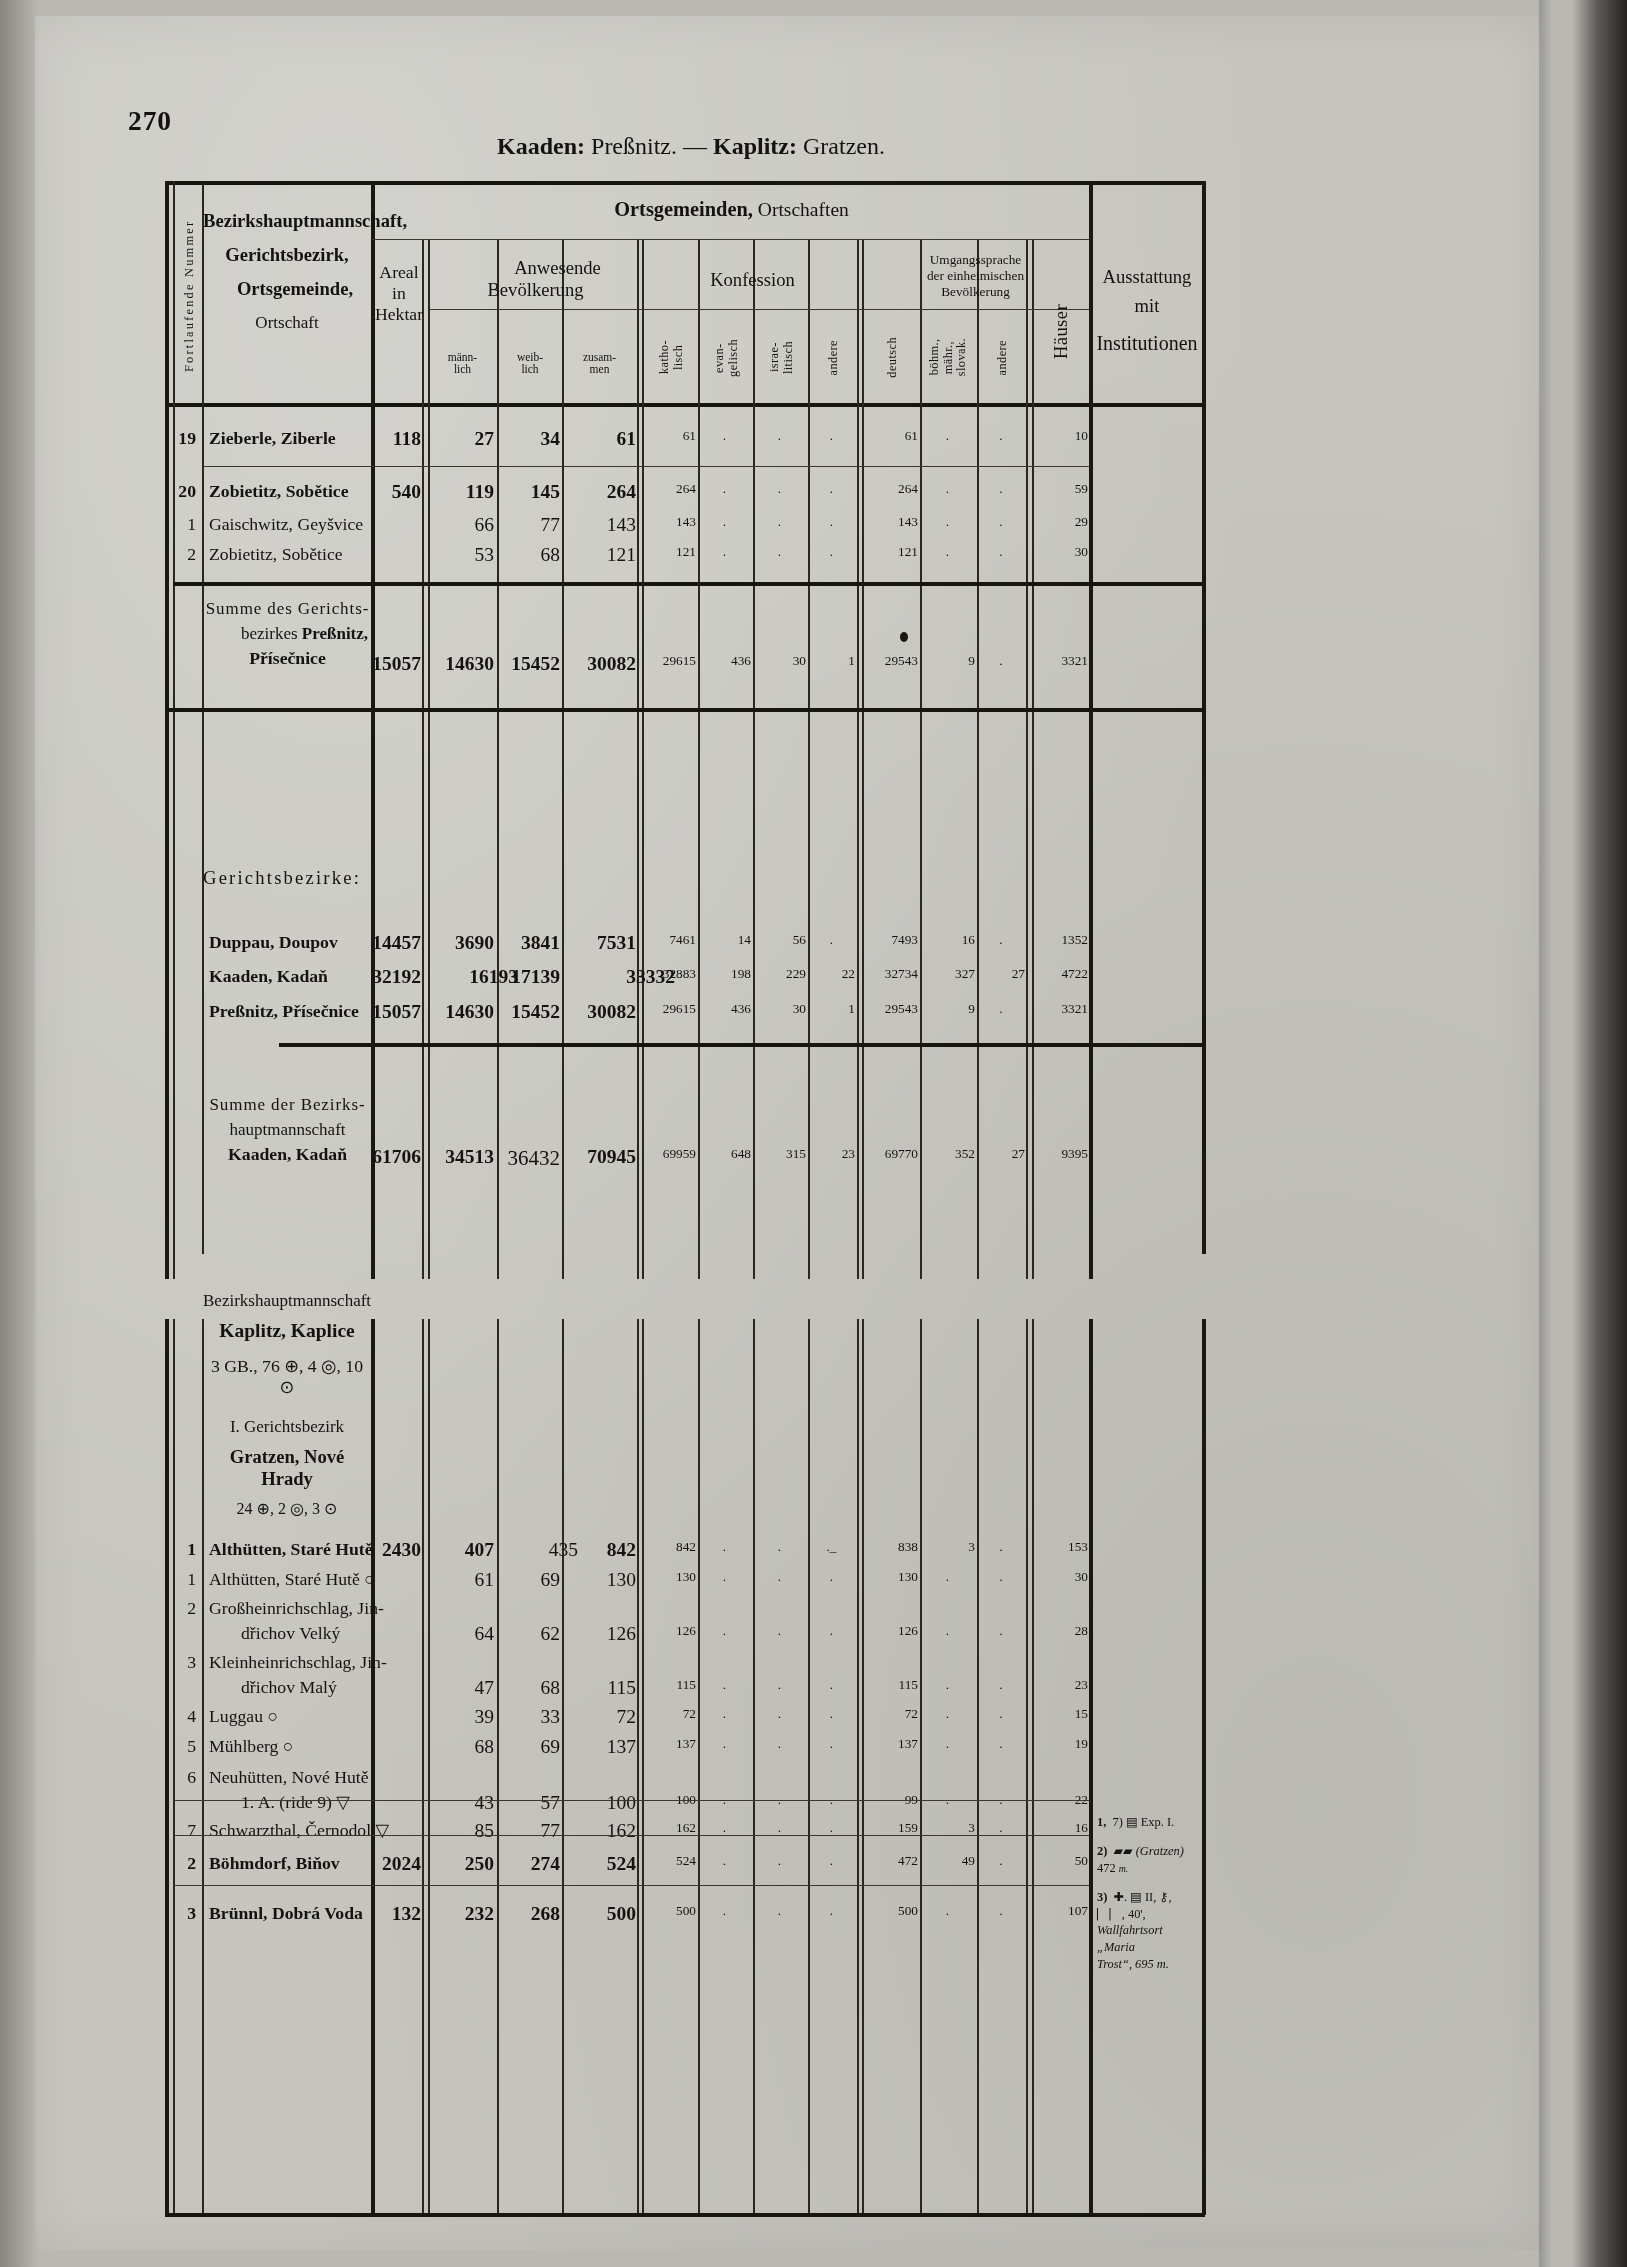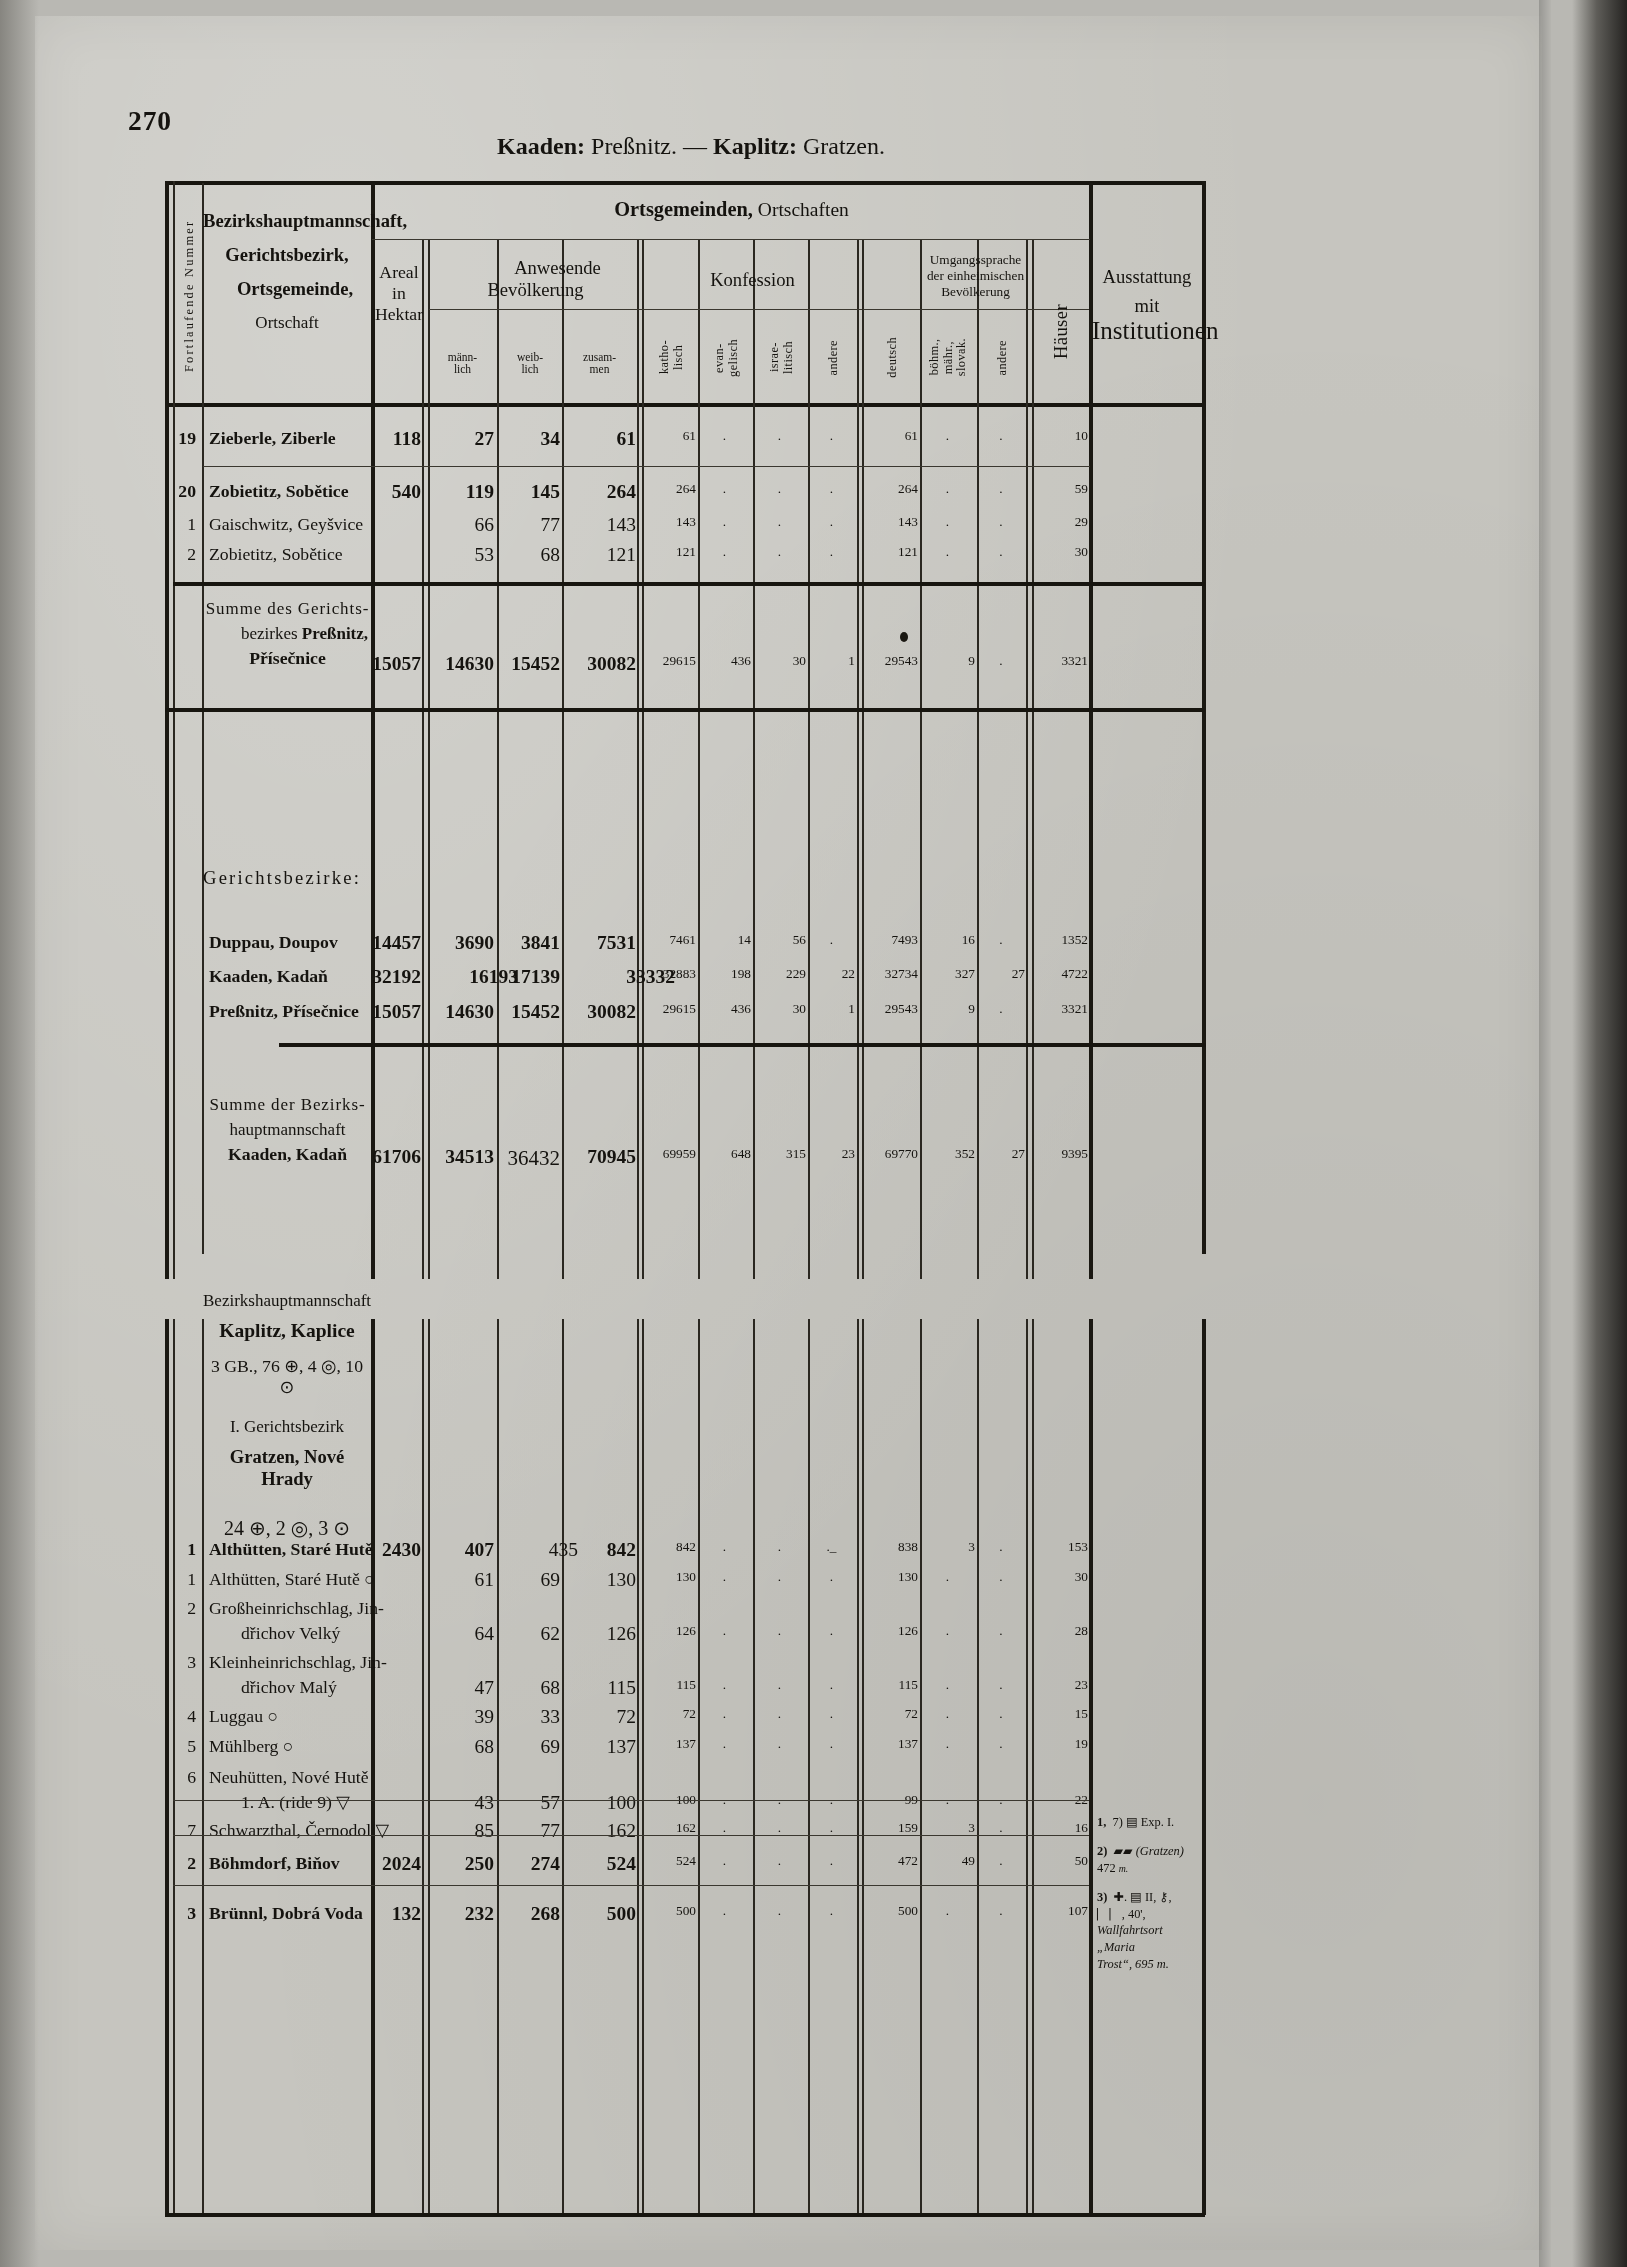--- a/index.html
+++ b/index.html
@@ -209,21 +209,21 @@
       <div class="rot">andere</div>
     </div>
 
     <div class="hcell" style="left:998px;top:248px;height:135px;width:55px;display:flex;align-items:center;justify-content:center;">
       <div class="rot" style="font-size:18.6px;">Häuser</div>
     </div>
 
     <div class="hcell" style="left:1057px;top:250px;width:110px;">
       <div style="font-size:18.6px;">Ausstattung</div>
       <div style="font-size:18.6px;margin-top:7px;">mit</div>
-      <div style="font-size:25px;margin-top:0;">Institutionen</div>
+      <div style="font-size:20px;margin-top:15px;">Institutionen</div>
     </div>
 
     <div id="body-pressnitz">
         <div class="idx b" style="position: absolute; left: 138px; top: 412px; width: 23px;">19</div>
         <div class="rowlabel b" style="position: absolute; left: 174px; top: 412px; width: 160px; font-size: 17.7px; white-space: nowrap;">Zieberle, Ziberle</div>
         <div class="cellnum" style="position: absolute; left: 336px; top: 412px; width: 50px; font-size: 19.5px; font-weight: bold;">118</div>
         <div class="cellnum" style="position: absolute; left: 394px; top: 412px; width: 65px; font-size: 19.5px; font-weight: bold;">27</div>
         <div class="cellnum" style="position: absolute; left: 462px; top: 412px; width: 63px; font-size: 19.5px; font-weight: bold;">34</div>
         <div class="cellnum" style="position: absolute; left: 527px; top: 412px; width: 74px; font-size: 19.5px; font-weight: bold;">61</div>
         <div class="cellnum small" style="position: absolute; left: 608px; top: 412px; width: 53px; font-size: 13.3px;">61</div>
@@ -409,21 +409,21 @@
     <div class="vline" style="left:997px;top:1303px;height:896px;"></div>
     <div class="vline thick" style="left:1054px;top:1303px;height:896px;"></div>
     <div class="vline thick" style="left:1167px;top:1303px;height:896px;"></div>
 
     <div id="kaplitz-heading" style="position:absolute;left:168px;top:1275px;width:168px;text-align:center;">
       <div style="font-size:17px;">Bezirkshauptmannschaft</div>
       <div style="font-size:19.5px;font-weight:bold;margin-top:8.9px;">Kaplitz, Kaplice</div>
       <div style="font-size:17.7px;margin-top:14px;">3 GB., 76 ⊕, 4 ◎, 10 ⊙</div>
       <div style="font-size:17px;margin-top:19.5px;">I. Gerichtsbezirk</div>
       <div style="font-size:18.6px;font-weight:bold;margin-top:8.9px;">Gratzen, Nové Hrady</div>
-      <div style="font-size:20px;margin-top:26px;">24 ⊕, 2 ◎, 3 ⊙</div>
+      <div style="font-size:16px;margin-top:9px;">24 ⊕, 2 ◎, 3 ⊙</div>
     </div>
 
     <div id="body-kaplitz">
         <div class="idx b" style="position: absolute; left: 138px; top: 1523px; width: 23px;">1</div>
         <div class="rowlabel b" style="position: absolute; left: 174px; top: 1523px; width: 160px; font-size: 17.7px; white-space: nowrap;">Althütten, Staré Hutě</div>
         <div class="cellnum" style="position: absolute; left: 336px; top: 1523px; width: 50px; font-size: 19.5px; font-weight: bold;">2430</div>
         <div class="cellnum" style="position: absolute; left: 394px; top: 1523px; width: 65px; font-size: 19.5px; font-weight: bold;">407</div>
         <div class="cellnum" style="position: absolute; left: 480px; top: 1523px; width: 63px; font-size: 19.5px; font-weight: normal;">435</div>
         <div class="cellnum" style="position: absolute; left: 527px; top: 1523px; width: 74px; font-size: 19.5px; font-weight: bold;">842</div>
         <div class="cellnum small" style="position: absolute; left: 608px; top: 1523px; width: 53px; font-size: 13.3px;">842</div>

